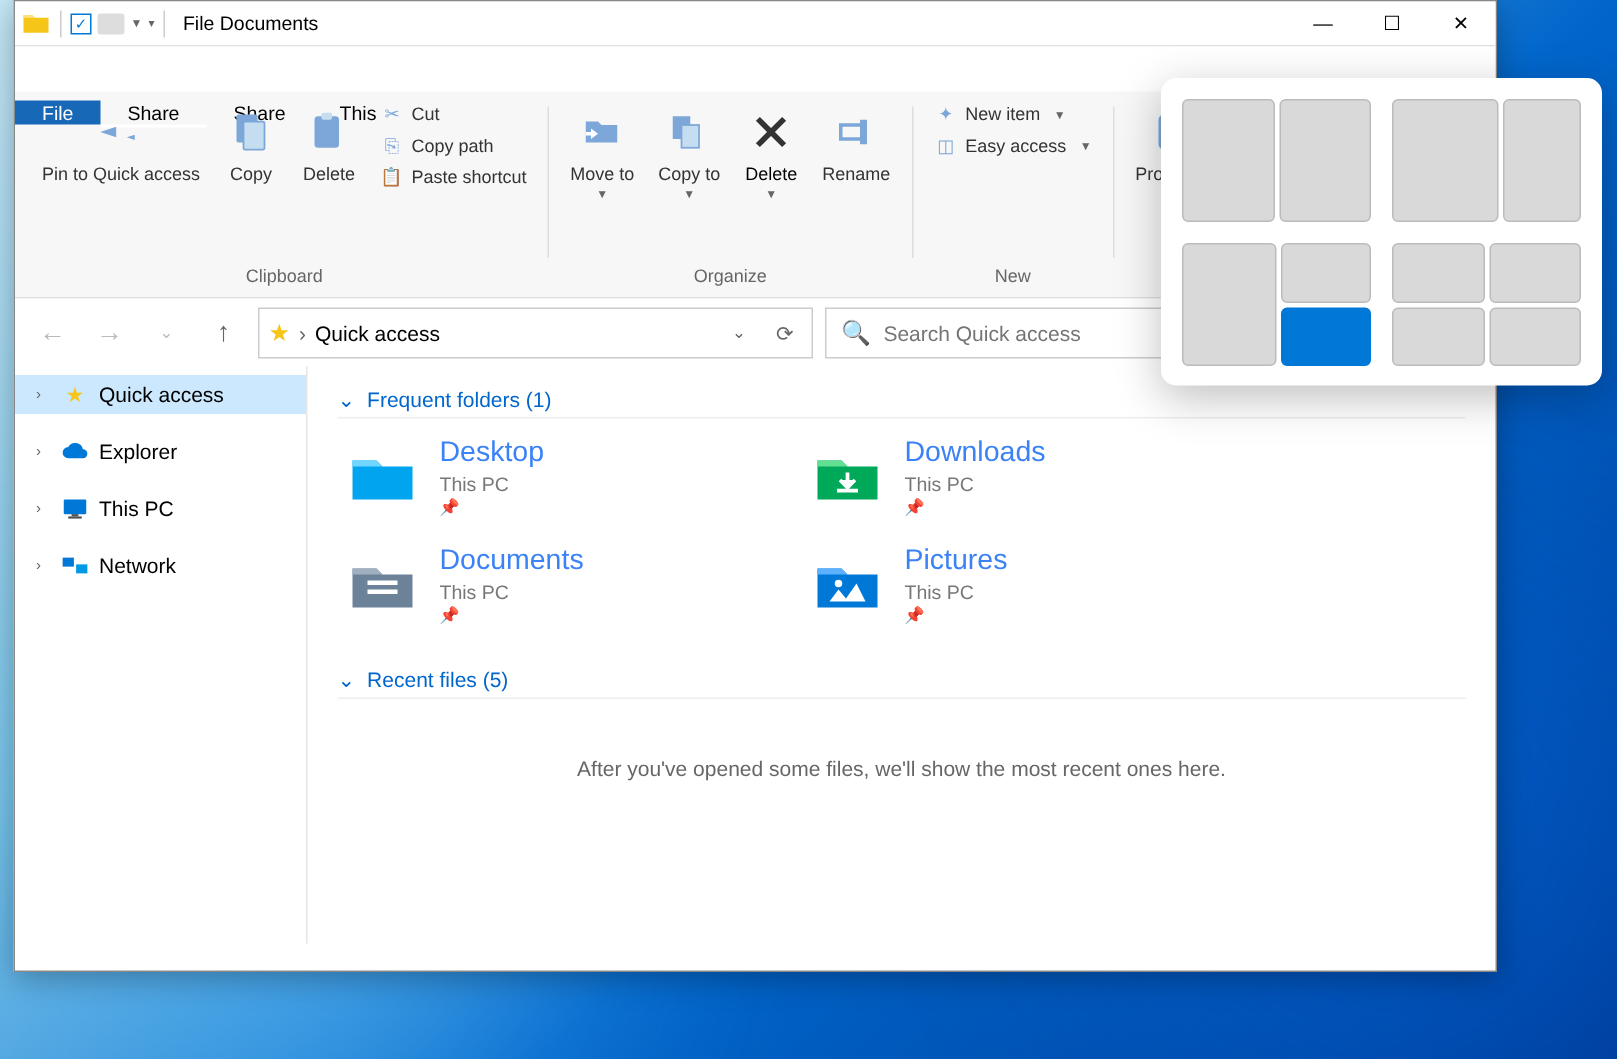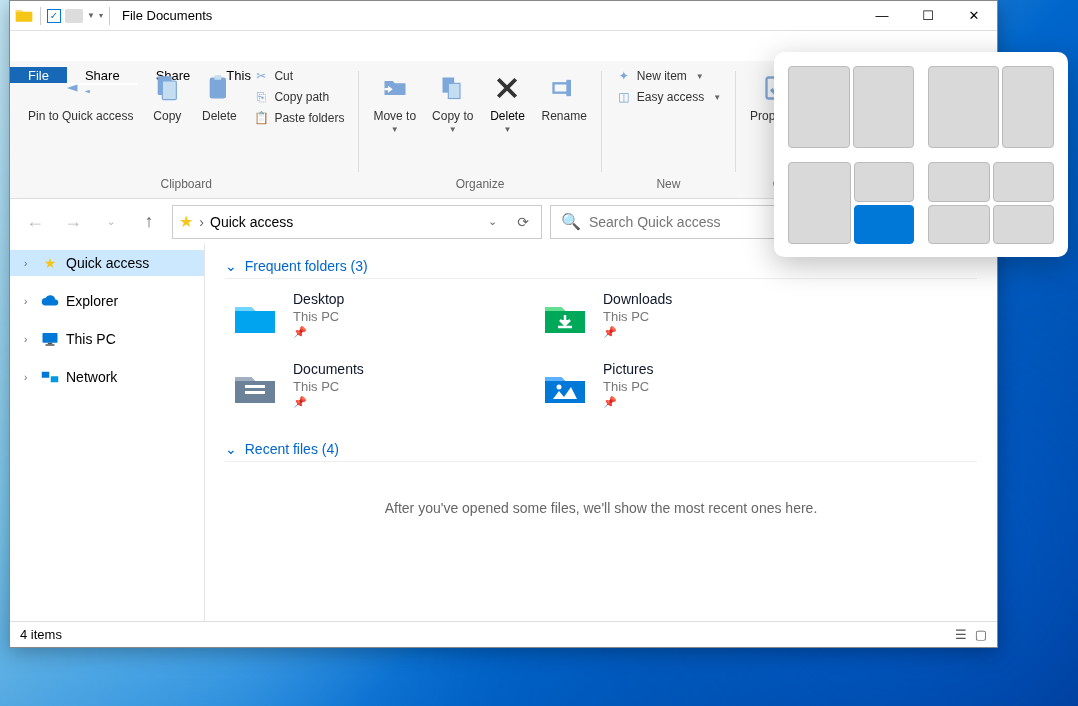--- a/index.html
+++ b/index.html
@@ -49,21 +49,21 @@
 .tree-item{display:flex;align-items:center;gap:6px;padding:5px 8px 5px 14px;font-size:14px;cursor:pointer;}
 .tree-item.selected{background:#cce8ff;}
 .tree-chevron{font-size:10px;color:#666;width:10px;}
 .tree-icon{width:20px;display:flex;justify-content:center;}
 .content{flex:1;padding:10px 20px;overflow:auto;}
 .section-hdr{display:flex;align-items:center;gap:8px;color:#0066cc;font-size:14px;padding:4px 0;border-bottom:1px solid #eee;margin-bottom:8px;cursor:pointer;}
 .folder-grid{display:flex;flex-wrap:wrap;gap:10px 30px;margin-bottom:20px;}
 .folder-item{display:flex;gap:12px;width:280px;cursor:pointer;padding:4px;}
 .fi-icon{width:52px;height:52px;display:flex;align-items:center;justify-content:center;}
 .fi-text{display:flex;flex-direction:column;gap:2px;}
-.fi-name{font-size:14px;color:#0f172a;}
+.fi-name{font-size:19px;color:#3b82f6;}
 .fi-sub{font-size:13px;color:#777;}
 .fi-pin{font-size:11px;color:#999;}
 .empty-msg{text-align:center;color:#666;font-size:14px;padding:30px 0;}
 .statusbar{position:absolute;bottom:0;left:0;right:0;height:26px;border-top:1px solid #ddd;display:flex;align-items:center;padding:0 10px;font-size:13px;background:#fff;}
 .sb-icons{margin-left:auto;display:flex;gap:8px;color:#555;}
 .sb-icons span{cursor:pointer;}
 .snap-overlay{position:absolute;right:10px;top:52px;width:294px;height:205px;background:#fff;border-radius:10px;box-shadow:0 8px 30px rgba(0,0,0,0.25);padding:14px;display:flex;flex-direction:column;gap:14px;}
 .snap-row{display:flex;gap:14px;}
 .snap-layout{width:126px;height:82px;display:flex;gap:3px;}
 .snap-zone{background:#d9d9d9;border:1px solid #bbb;border-radius:4px;}
@@ -139,21 +139,21 @@
           <div class="rbtn-sm">
               <span class="sicon">✂</span>
               <span>Cut</span>
             </div>
           <div class="rbtn-sm">
               <span class="sicon">⎘</span>
               <span>Copy path</span>
             </div>
           <div class="rbtn-sm">
               <span class="sicon">📋</span>
-              <span>Paste folders</span>
+              <span>Paste shortcut</span>
             </div>
         </div>
       </div>
       <div class="rgroup-label">Clipboard</div>
     </div>
     <div class="rsep"></div>
     <div class="rgroup">
       <div class="rgroup-body">
         <div class="rbtn-big">
             <span class="ricon">
@@ -285,21 +285,21 @@
               <rect x="13" y="9" width="10" height="8" fill="#0099e5"></rect>
             </svg>
           </span>
         <span>Network</span>
       </div>
     </div>
 
     <div class="content">
       <div class="section-hdr">
         <span>⌄</span>
-        <span>Frequent folders (3)</span>
+        <span>Frequent folders (1)</span>
       </div>
       <div class="folder-grid" id="folder-grid">
           <div class="folder-item">
             <div class="fi-icon">
               <svg width="48" height="40" viewBox="0 0 48 40">
                 <path fill="#00a4ef" d="M4 10h16l4 4h20v22H4z"></path>
                 <path fill="#70d5ff" d="M4 10h16l4 4H4z"></path>
               </svg>
             </div>
   <div class="fi-text">
@@ -349,33 +349,26 @@
   <div class="fi-text">
               <span class="fi-name">Pictures</span>
   <span class="fi-sub">This PC</span>
   <span class="fi-pin">📌</span>
             </div>
           </div>
         </div>
 
       <div class="section-hdr">
         <span>⌄</span>
-        <span>Recent files (4)</span>
+        <span>Recent files (5)</span>
       </div>
       <div class="empty-msg">After you've opened some files, we'll show the most recent ones here.</div>
     </div>
   </div>
 
-  <div class="statusbar">
-    <span>4 items</span>
-    <div class="sb-icons">
-      <span>☰</span>
-      <span>▢</span>
-    </div>
-  </div>
 </div>
 
 <div class="snap-overlay">
   <div class="snap-row">
     <div class="snap-layout">
       <div class="snap-zone" style="flex:1"></div>
         <div class="snap-zone" style="flex:1"></div>
     </div>
     <div class="snap-layout">
       <div class="snap-zone" style="flex:1.4"></div>

